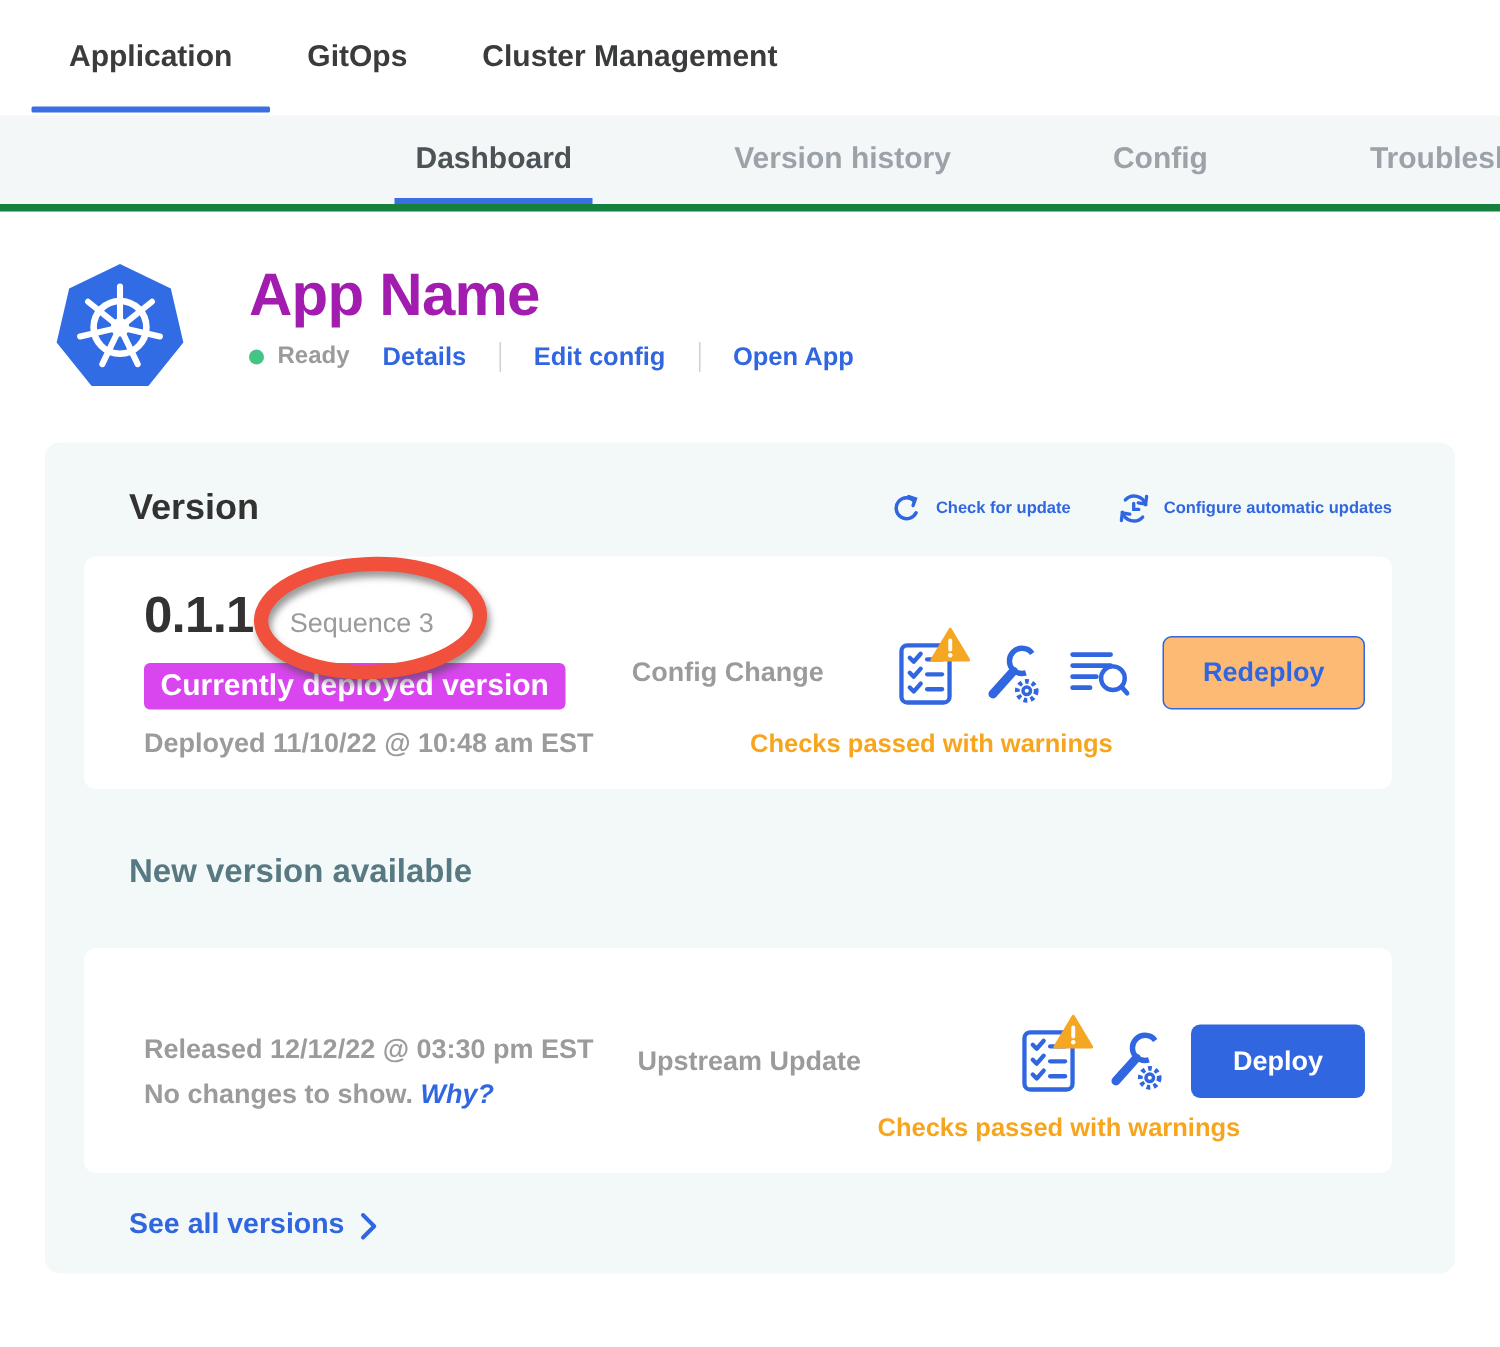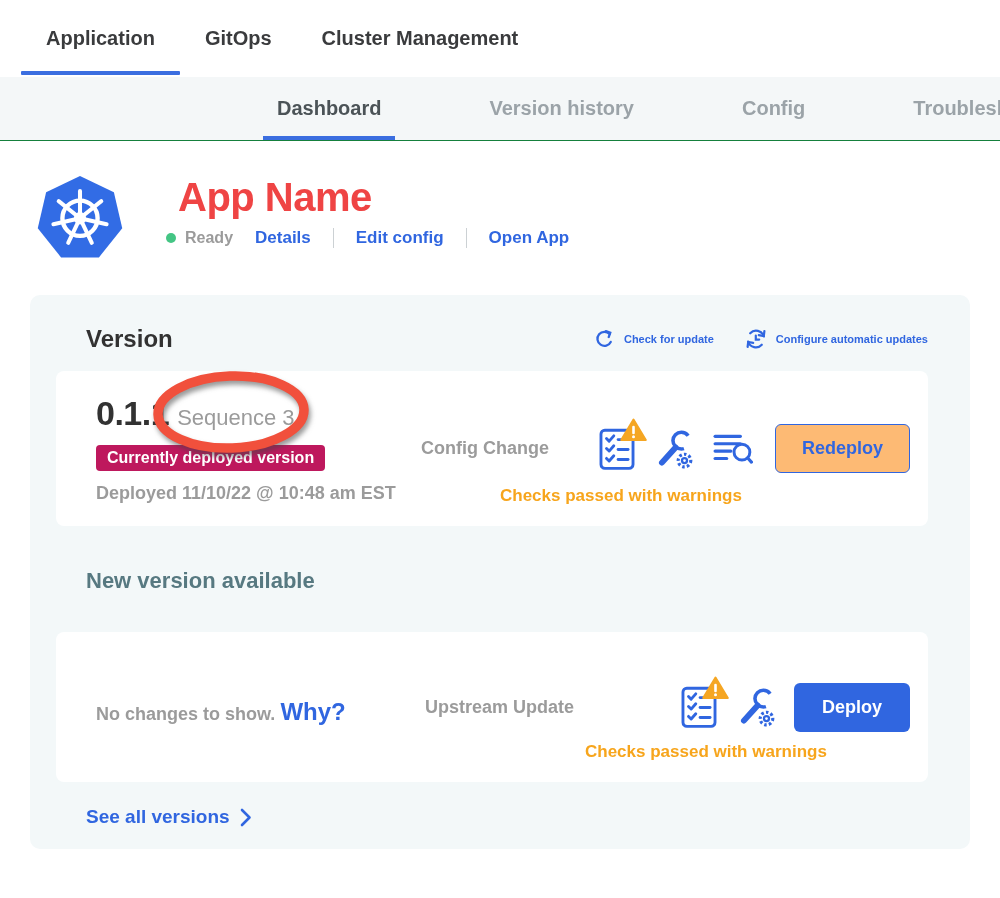--- a/index.html
+++ b/index.html
@@ -9,36 +9,36 @@
   
   .topnav { height:77px; display:flex; align-items:center; }
   .topnav .tab { position:relative; height:100%; display:flex; align-items:center;
                  padding:16px 25px; font-size:20px; font-weight:700; color:#3a3b3d;
                  cursor:pointer; white-space:nowrap; }
   .topnav .tab:first-child { margin-left:21px; }
   .topnav .tab.active::after { content:""; position:absolute; left:0; right:0; bottom:2px;
                  height:4px; background:#3b6ee0; border-radius:1px; }
 
   
-  .subnav { height:64px; background:#f4f7f8; border-bottom:1px solid #15803d;
+  .subnav { height:64px; background:#f4f7f8; border-bottom:5px solid #15803d;
             display:flex; align-items:center; overflow:hidden; white-space:nowrap;text-align:right; }
   .subnav .tab { position:relative; height:100%; display:flex; align-items:center;
             padding:0 14px; margin-right:80px; font-size:20px; font-weight:600;
             color:#9ba3a8; cursor:pointer; }
   .subnav .tab:first-child { margin-left:263px; }
   .subnav .tab.active { color:#4b5357; }
   .subnav .tab.active::after { content:""; position:absolute; left:0; right:0; bottom:0;
             height:4px; background:#3b6ee0; }
 
   
   .app-header { display:flex; margin:32px 0 0 36px; }
   .k8s-logo { width:88px; height:94px; flex:0 0 auto; }
   .app-head-text { margin-left:42px; }
-  .app-title { font-size:40px; font-weight:700; color:#ef4444; letter-spacing:-.5px;
-               line-height:48px;margin-left:12px; }
+  .app-title { font-size:40px; font-weight:700; color:#a21caf; letter-spacing:-.5px;
+               line-height:48px; }
   .status-row { display:flex; align-items:center; margin-top:7px; }
   .status-dot { width:10px; height:10px; border-radius:50%; background:#44c584; }
   .status-text { margin-left:9px; font-size:16px; font-weight:600; color:#9b9b9b; }
   .hlink { font-size:17px; font-weight:700; color:#3066e0; cursor:pointer; text-decoration:none; }
   .status-row .hlink { margin-left:22px; }
   .vdiv { width:1px; height:20px; background:#ccd1d4; margin-left:22px; }
   .vdiv + .hlink { margin-left:22px; }
 
   
   .version-card { width:940px; margin:28px 0 0 30px; background:#f3f8f9; border-radius:10px;
@@ -49,28 +49,28 @@
   .icon-link { display:flex; align-items:center; gap:8px; font-size:11px; font-weight:700;
                color:#3066e0; cursor:pointer; }
 
   .vrow { position:relative; background:#fff; border-radius:8px; margin-top:18px;
           display:flex; align-items:center; padding:24px 18px 24px 13px; }
   .vrow.current { height:155px; }
   .vrow.next { height:150px; }
   .v-left { width:356px; padding-left:27px; }
   .v-numrow { display:flex; align-items:baseline; }
   .v-number { font-size:34px; font-weight:800; color:#323232; letter-spacing:-.5px; }
-  .v-seq { position:relative; margin-left:8px; font-size:22px; color:#9b9b9b; }
+  .v-seq { position:relative; margin-left:24px; font-size:18px; color:#9b9b9b; }
   .seq-circle { position:absolute; left:-26px; top:-36px; width:160px; height:86px;
                 pointer-events:none;
                 filter:drop-shadow(2px 4px 2.5px rgba(70,70,70,.55)); }
-  .v-badge { display:inline-block; margin-top:12px; background:#be185d; color:#fff;
-             font-size:16px; font-weight:700; padding:4px 11px; border-radius:4px; }
+  .v-badge { display:inline-block; margin-top:12px; background:#d946ef; color:#fff;
+             font-size:20px; font-weight:700; padding:4px 11px; border-radius:4px; }
   .v-meta { margin-top:12px; font-size:18px; font-weight:600; color:#9b9b9b; }
-  .v-meta .hlink { font-size:24px; }
+  .v-meta .hlink { font-size:18px;font-style:italic; }
   .v-type { width:180px; font-size:18px; font-weight:700; color:#9b9b9b; }
   .v-right { margin-left:auto; display:flex; align-items:center; }
   .v-icons { display:flex; align-items:center; gap:17px; }
   .chk-wrap { position:relative; }
   .warn-tri { position:absolute; top:-10px; right:-12px; }
   .v-checks { position:absolute; bottom:20px; font-size:17px; font-weight:700; color:#f7a51c; }
   .vrow.current .v-checks { left:444px; }
   .vrow.next .v-checks { left:529px; }
 
   .btn { font-size:18px; font-weight:700; border-radius:6px; cursor:pointer;
@@ -215,20 +215,21 @@
       </div>
       <button class="btn btn-outline">Redeploy</button>
     </div>
     <div class="v-checks">Checks passed with warnings</div>
   </div>
 
   <h3 class="new-version-head">New version available</h3>
 
   <div class="vrow next" style="margin-top:38px;">
     <div class="v-left">
+      <div class="v-meta" style="margin-top:14px;">Released 12/12/22 @ 03:30 pm EST</div>
       <div class="v-meta" style="margin-top:9px;">
         <span>No changes to show.</span>
         <a class="hlink">Why?</a>
       </div>
     </div>
 
     <div class="v-type">Upstream Update</div>
 
     <div class="v-right">
       <div class="v-icons">

